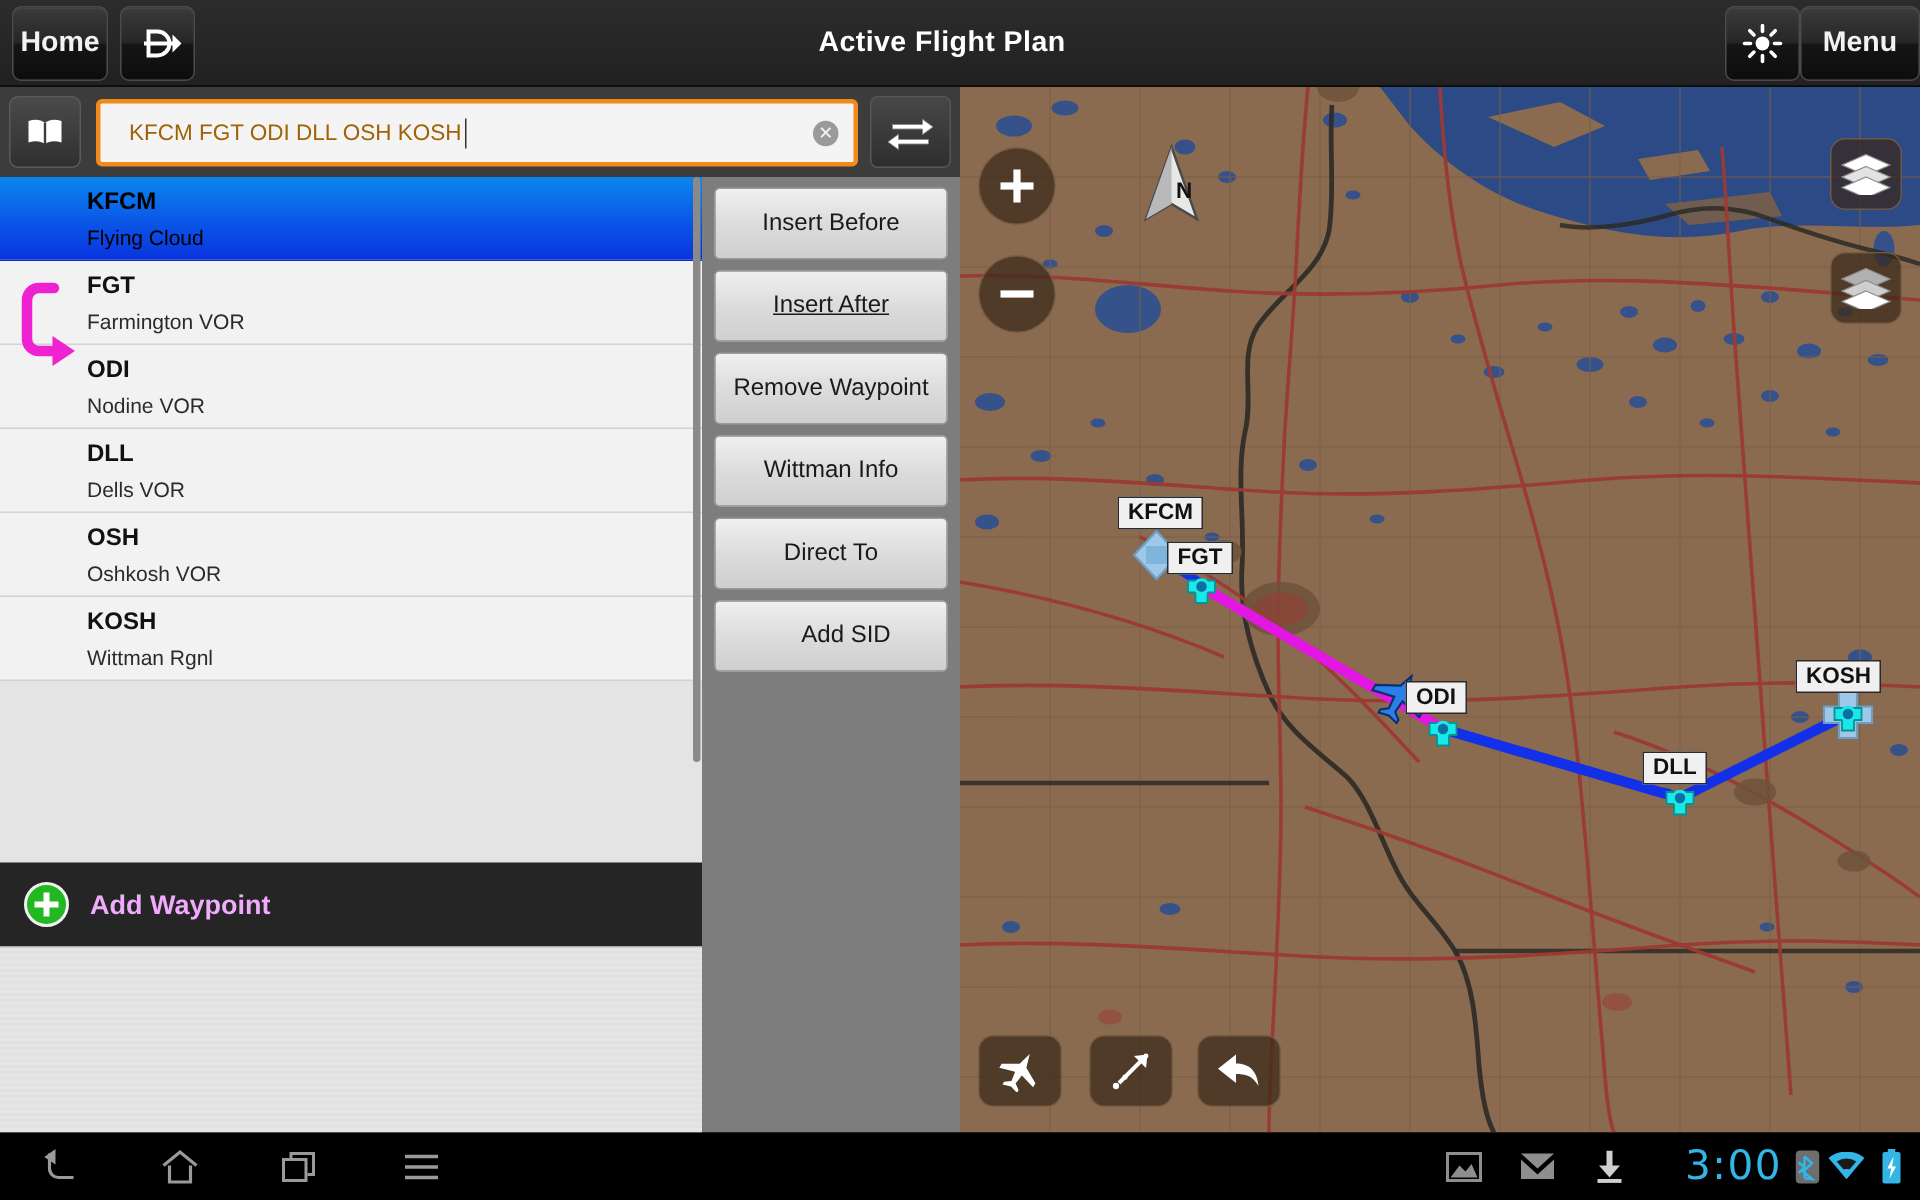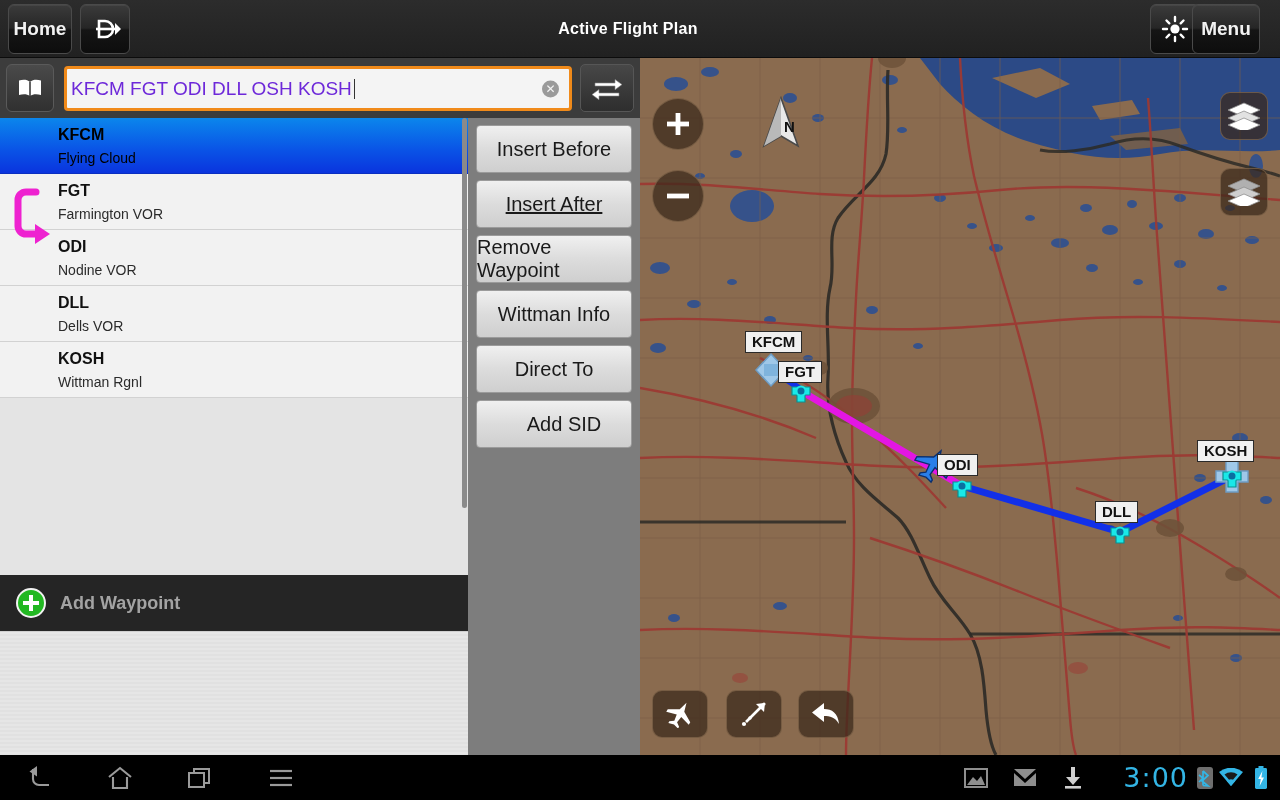--- a/index.html
+++ b/index.html
@@ -13,36 +13,36 @@
             border-bottom:1px solid #0c0c0c; }
   .tb-btn { position:absolute; top:4px; height:50px;
             background:linear-gradient(#3b3b3b 0%,#262626 48%,#151515 52%,#0d0d0d 100%);
             border:1px solid #4a4a4a; border-radius:6px;
             color:#f2f2f2; font-size:19px; font-weight:bold;
             display:flex; align-items:center; justify-content:center;
             box-shadow:0 1px 0 rgba(255,255,255,.06) inset; }
   #btn-home { left:8px; width:64px; }
   #btn-directto { left:80px; width:50px; }
   #btn-bright { right:80px; width:50px; }
-  #btn-menu { right:20px; width:68px; }
+  #btn-menu { right:0; width:80px; }
   .tb-title { position:absolute; left:0; top:0; width:1256px; height:58px;
               display:flex; align-items:center; justify-content:center;
-              color:#fff; font-size:16px; font-weight:bold; letter-spacing:.3px; }
+              color:#fff; font-size:19px; font-weight:bold; letter-spacing:.3px; }
 
   
   .searchrow { position:absolute; left:0; top:58px; width:640px; height:60px;
                background:#3c3c3c; }
   #btn-book { position:absolute; left:6px; top:6px; width:48px; height:48px;
               background:linear-gradient(#4a4a4a,#303030);
               border:1px solid #5a5a5a; border-radius:6px;
               display:flex; align-items:center; justify-content:center; }
   .searchbox { position:absolute; left:64px; top:8px; width:508px; height:45px;
                background:#f4f4f4; border:3px solid #f08a1a; border-radius:4px;
                display:flex; align-items:center; }
-  .searchbox .txt { margin-left:4px; color:#6d28d9; font-size:19px;
+  .searchbox .txt { margin-left:19px; color:#a16207; font-size:15px;
                     white-space:nowrap; }
   .caret { display:inline-block; width:1px; height:20px; background:#333;
            margin-left:2px; vertical-align:middle; }
   #clear-icon { position:absolute; right:10px; top:50%; transform:translateY(-50%);
                 width:17px; height:17px; border-radius:50%; background:#9a9a9a;
                 color:#f4f4f4; font-size:12px; line-height:17px; text-align:center; }
   #btn-swap { position:absolute; left:580px; top:6px; width:54px; height:48px;
               background:linear-gradient(#474747,#2e2e2e);
               border:1px solid #565656; border-radius:5px;
               display:flex; align-items:center; justify-content:center; }
@@ -54,21 +54,21 @@
            background:#f2f2f2; }
   .wprow.sel { background:linear-gradient(#0b86ec 0%,#0a52e6 60%,#0a34de 100%);
                border-bottom:1px solid #0a2fc0; }
   .wprow .code { position:absolute; left:58px; top:8px;
                  font-size:16px; font-weight:bold; color:#111; }
   .wprow .name { position:absolute; left:58px; top:32px;
                  font-size:14px; color:#2b2b2b; }
   .wprow.sel .code, .wprow.sel .name { color:#000; }
   #addwp { position:absolute; left:0; top:457px; width:468px; height:56px;
            background:#252525; display:flex; align-items:center; }
-  #addwp .lbl { margin-left:14px; color:#a3a3a3; font-size:18px; font-weight:bold; }
+  #addwp .lbl { margin-left:14px; color:#f0abfc; font-size:18px; font-weight:bold; }
   .plus { margin-left:16px; width:30px; height:30px; border-radius:50%;
           background:#22b822; border:2px solid #f2f2f2; position:relative; }
   .plus:before,.plus:after{ content:""; position:absolute; background:#fff;
           left:50%; top:50%; transform:translate(-50%,-50%); }
   .plus:before{ width:16px; height:4px; }
   .plus:after{ width:4px; height:16px; }
   .blank { position:absolute; left:0; top:513px; width:468px; height:242px;
            background:repeating-linear-gradient(#e6e6e6 0 2px,#e1e1e1 2px 4px);
            border-top:1px solid #cfcfcf; }
   #list-scrollbar { position:absolute; right:1px; top:0; width:5px; height:390px;
@@ -77,21 +77,21 @@
   
   #dto-arrow { position:absolute; left:12px; top:68px; }
 
   
   .actionpane { position:absolute; left:468px; top:118px; width:172px; height:637px;
                 background:#7d7d7d; }
   .act { position:absolute; left:8px; width:156px; height:48px;
          background:linear-gradient(#f0f0f0 0%,#dcdcdc 50%,#cfcfcf 100%);
          border:1px solid #9b9b9b; border-radius:4px;
          display:flex; align-items:center; justify-content:center;
-         color:#1a1a1a; font-size:20px; }
+         color:#1a1a1a; font-size:16px; }
 
   
   .map { position:absolute; left:640px; top:58px; width:640px; height:697px;
          background:#8a6b4f; overflow:hidden; }
   .mapsvg { position:absolute; left:0; top:0; }
   .mbtn { position:absolute; background:rgba(58,40,26,.72);
           border:1px solid rgba(150,120,90,.55);
           display:flex; align-items:center; justify-content:center; }
   .mbtn.circ { width:52px; height:52px; border-radius:50%; }
   .mbtn.rnd { width:48px; height:48px; border-radius:10px; }
@@ -190,20 +190,24 @@
           <span class="code">FGT</span>
           <span class="name">Farmington VOR</span>
         </div>
         <div class="wprow">
           <span class="code">ODI</span>
           <span class="name">Nodine VOR</span>
         </div>
         <div class="wprow">
           <span class="code">DLL</span>
           <span class="name">Dells VOR</span>
+        </div>
+        <div class="wprow">
+          <span class="code">OSH</span>
+          <span class="name">Oshkosh VOR</span>
         </div>
         <div class="wprow">
           <span class="code">KOSH</span>
           <span class="name">Wittman Rgnl</span>
         </div>
       </div>
 
     <svg id="dto-arrow" width="42" height="62" viewBox="0 0 42 62">
       <path d="M24 6 H14 a8 8 0 0 0 -8 8 V40 a8 8 0 0 0 8 8 H26" fill="none" stroke="#ee22d0" stroke-width="7" stroke-linecap="round"></path>
       <path d="M23 38 L38 48 L23 58 Z" fill="#ee22d0"></path>

